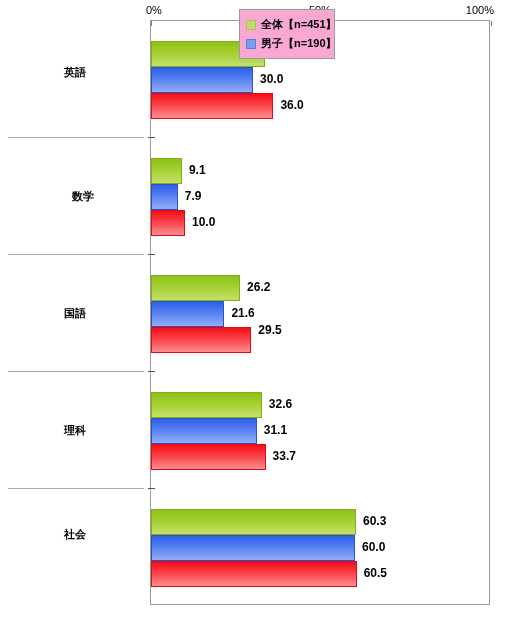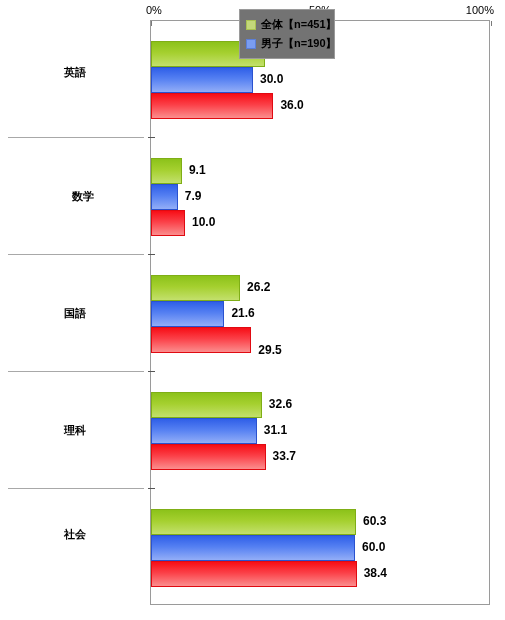--- a/index.html
+++ b/index.html
@@ -85,21 +85,21 @@
     height:26px;
     line-height:26px;
   }
 
   
   #legend{
     position:absolute;
     left:239px;top:9px;
     width:96px;
     border:1px solid #9a9a9a;
-    background:#737373;
+    background:#f9a8d4;
     padding:5px 4px 5px 4px;
     box-sizing:border-box;
   }
   .legend-row{
     display:flex;
     align-items:center;
     height:19px;
   }
   .legend-swatch{
     width:8px;height:8px;
@@ -155,33 +155,33 @@
       <div class="cat-separator" style="top: 137px;"></div>
       <div class="left-tick" style="top: 137px;"></div>
       <div class="bar-value" style="left: 188.94px; top: 156.5px;">9.1</div>
       <div class="bar-value" style="left: 184.86px; top: 182.5px; text-align: right;">7.9</div>
       <div class="bar-value" style="left: 192px; top: 208.5px;">10.0</div>
       <div class="cat-label" style="top: 188.5px; margin-left: 8px;">数学</div>
       <div class="cat-separator" style="top: 254px;"></div>
       <div class="left-tick" style="top: 254px;"></div>
       <div class="bar-value" style="left: 247.08px; top: 273.5px;">26.2</div>
       <div class="bar-value" style="left: 231.44px; top: 299.5px;">21.6</div>
-      <div class="bar-value" style="left: 258.3px; top: 337px;">29.5</div>
+      <div class="bar-value" style="left: 258.3px; top: 317px;">29.5</div>
       <div class="cat-label" style="top: 305.5px;">国語</div>
       <div class="cat-separator" style="top: 371px;"></div>
       <div class="left-tick" style="top: 371px;"></div>
       <div class="bar-value" style="left: 268.84px; top: 390.5px;">32.6</div>
       <div class="bar-value" style="left: 263.74px; top: 416.5px;">31.1</div>
       <div class="bar-value" style="left: 272.58px; top: 442.5px;">33.7</div>
       <div class="cat-label" style="top: 422.5px;">理科</div>
       <div class="cat-separator" style="top: 488px;"></div>
       <div class="left-tick" style="top: 488px;"></div>
       <div class="bar-value" style="left: 363.02px; top: 507.5px; text-align: center;">60.3</div>
       <div class="bar-value" style="left: 362px; top: 533.5px;">60.0</div>
-      <div class="bar-value" style="left: 363.7px; top: 559.5px;">38.4</div>
+      <div class="bar-value" style="left: 363.7px; top: 559.5px;">60.5</div>
       <div class="cat-label" style="top: 527px;">社会</div>
     </div>
 
   <div id="legend">
     <div class="legend-row">
       <span class="legend-swatch s0"></span>
       <span class="legend-text">全体【n=451】</span>
     </div>
     <div class="legend-row">
       <span class="legend-swatch s1"></span>

